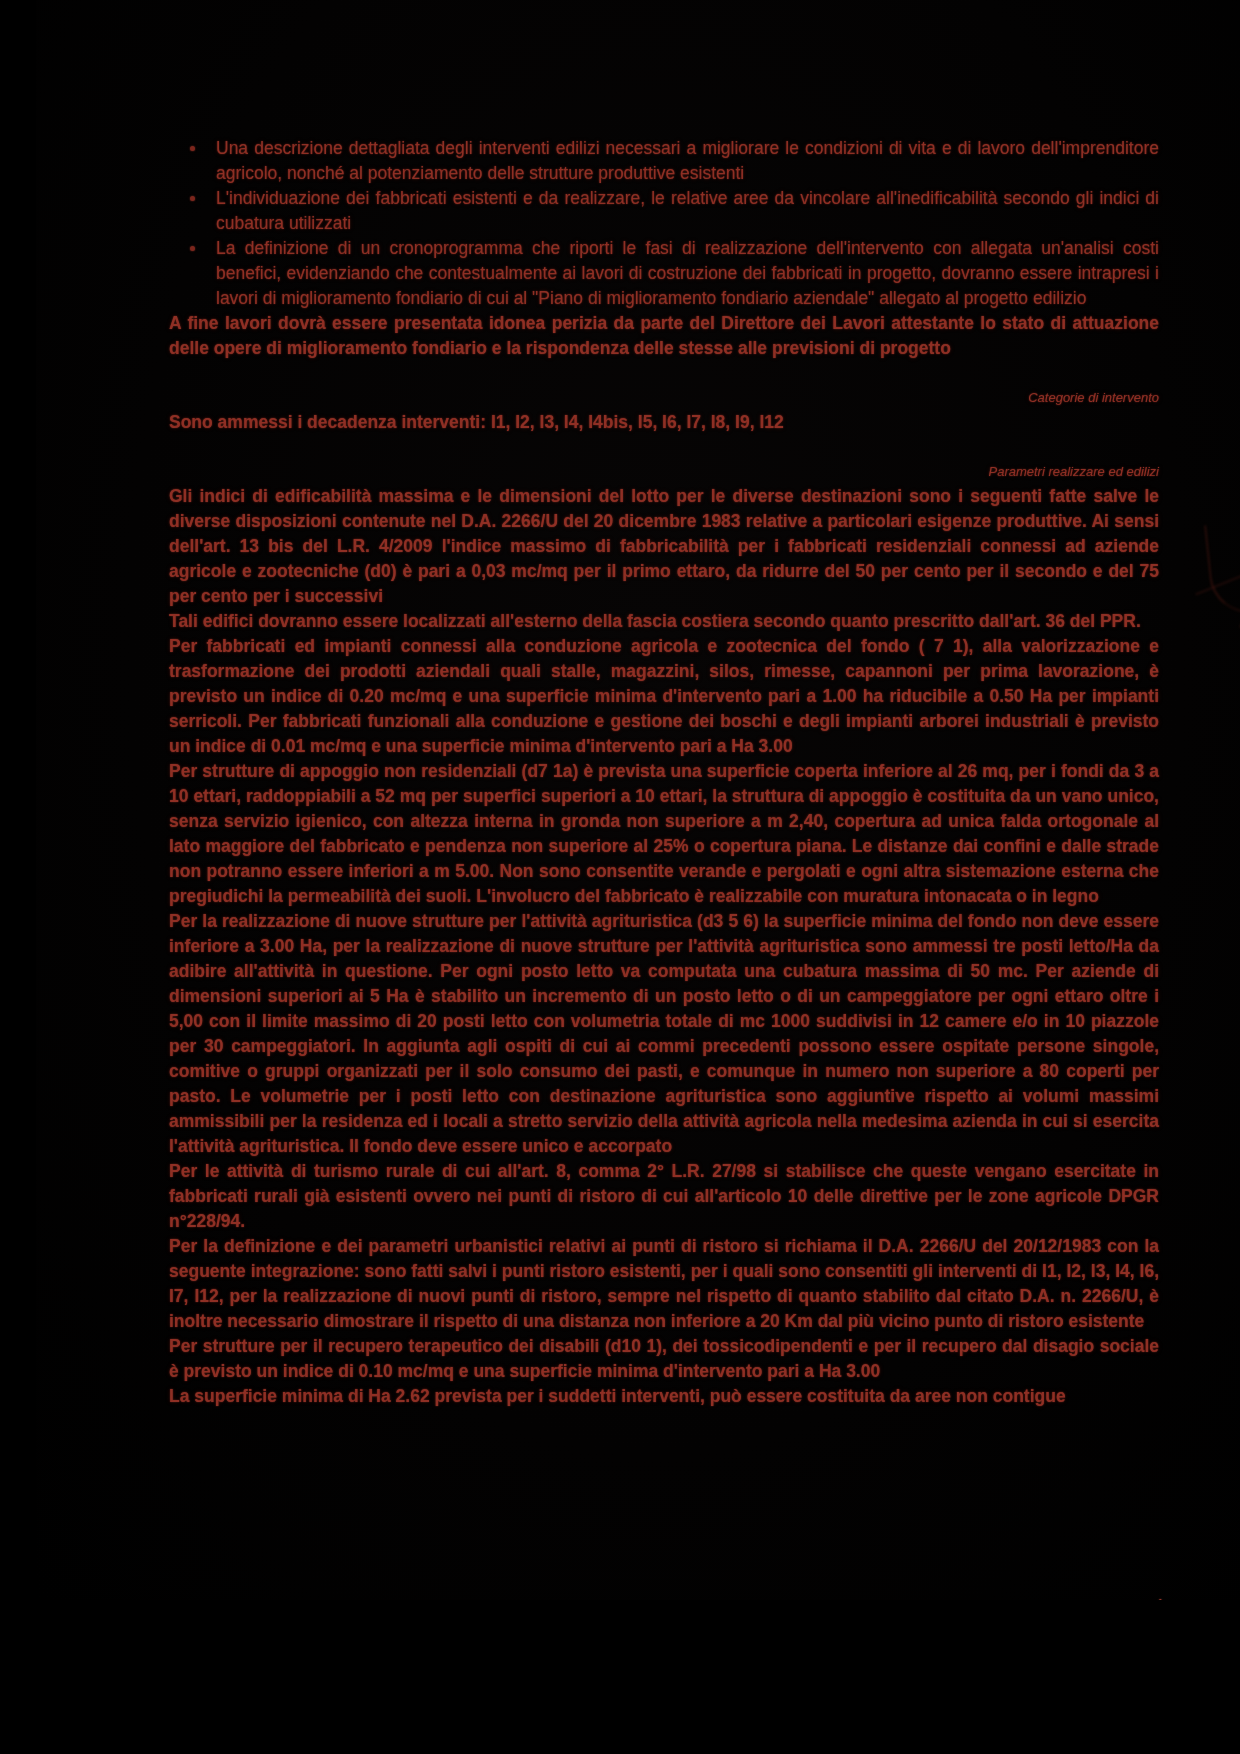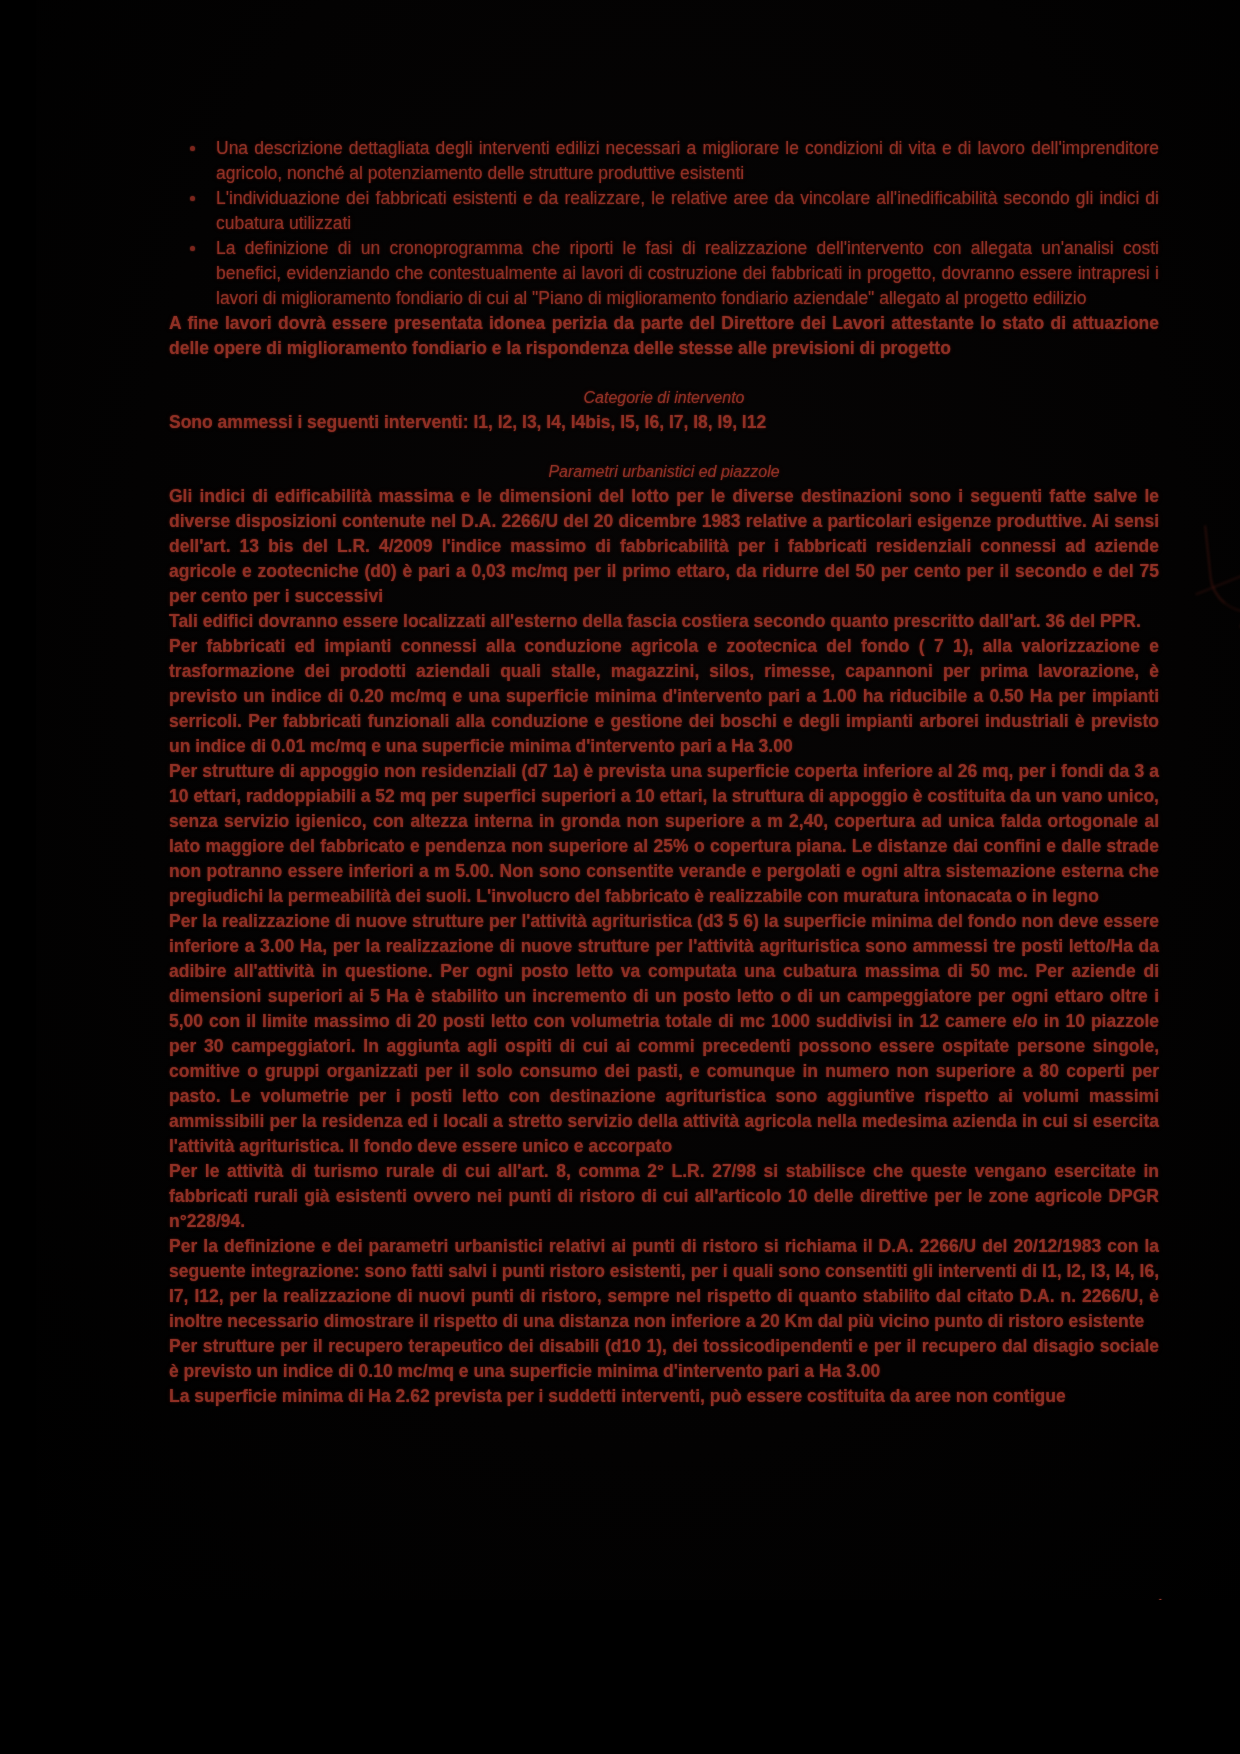--- a/index.html
+++ b/index.html
@@ -51,24 +51,24 @@
   .para {
     margin: 0;
     text-align: justify;
     font-weight: bold;
   }
   .line-gap {
     height: 24px;
   }
   .heading {
     margin: 0;
-    font-size: 16px;
+    font-size: 13px;
     font-weight: normal;
     font-style: italic;
-    text-align: center;
+    text-align: right;
   }
   .page-number {
     position: absolute;
     left: 1118px;
     top: 1596px;
     color: #93332a;
     font-size: 17px;
     text-shadow: 0 0 2px rgba(200, 80, 60, 0.5);
     filter: blur(0.3px);
   }
@@ -144,25 +144,25 @@
         <span class="marker"></span>
         <span>La definizione di un cronoprogramma che riporti le fasi di realizzazione dell'intervento con allegata un'analisi costi benefici, evidenziando che contestualmente ai lavori di costruzione dei fabbricati in progetto, dovranno essere intrapresi i lavori di miglioramento fondiario di cui al "Piano di miglioramento fondiario aziendale" allegato al progetto edilizio</span>
       </li>
     </ul>
 
     <p class="para">A fine lavori dovrà essere presentata idonea perizia da parte del Direttore dei Lavori attestante lo stato di attuazione delle opere di miglioramento fondiario e la rispondenza delle stesse alle previsioni di progetto</p>
 
     <div class="line-gap"></div>
 
     <h3 class="heading">Categorie di intervento</h3>
-    <p class="para">Sono ammessi i seguenti interventi: I1, I2, I3, I4, I4bis, I5, I6, I7, I8, I9, I12</p>
+    <p class="para">Sono ammessi i decadenza interventi: I1, I2, I3, I4, I4bis, I5, I6, I7, I8, I9, I12</p>
 
     <div class="line-gap"></div>
 
-    <h3 class="heading">Parametri urbanistici ed piazzole</h3>
+    <h3 class="heading">Parametri realizzare ed edilizi</h3>
     <p class="para">Gli indici di edificabilità massima e le dimensioni del lotto per le diverse destinazioni sono i seguenti fatte salve le diverse disposizioni contenute nel D.A. 2266/U del 20 dicembre 1983 relative a particolari esigenze produttive. Ai sensi dell'art. 13 bis del L.R. 4/2009 l'indice massimo di fabbricabilità per i fabbricati residenziali connessi ad aziende agricole e zootecniche (d0) è pari a 0,03 mc/mq per il primo ettaro, da ridurre del 50 per cento per il secondo e del 75 per cento per i successivi</p>
     <p class="para">Tali edifici dovranno essere localizzati all'esterno della fascia costiera secondo quanto prescritto dall'art. 36 del PPR.</p>
     <p class="para">Per fabbricati ed impianti connessi alla conduzione agricola e zootecnica del fondo ( 7 1), alla valorizzazione e trasformazione dei prodotti aziendali quali stalle, magazzini, silos, rimesse, capannoni per prima lavorazione, è previsto un indice di 0.20 mc/mq e una superficie minima d'intervento pari a 1.00 ha riducibile a 0.50 Ha per impianti serricoli. Per fabbricati funzionali alla conduzione e gestione dei boschi e degli impianti arborei industriali è previsto un indice di 0.01 mc/mq e una superficie minima d'intervento pari a Ha 3.00</p>
     <p class="para">Per strutture di appoggio non residenziali (d7 1a) è prevista una superficie coperta inferiore al 26 mq, per i fondi da 3 a 10 ettari, raddoppiabili a 52 mq per superfici superiori a 10 ettari, la struttura di appoggio è costituita da un vano unico, senza servizio igienico, con altezza interna in gronda non superiore a m 2,40, copertura ad unica falda ortogonale al lato maggiore del fabbricato e pendenza non superiore al 25% o copertura piana. Le distanze dai confini e dalle strade non potranno essere inferiori a m 5.00. Non sono consentite verande e pergolati e ogni altra sistemazione esterna che pregiudichi la permeabilità dei suoli. L'involucro del fabbricato è realizzabile con muratura intonacata o in legno</p>
     <p class="para">Per la realizzazione di nuove strutture per l'attività agrituristica (d3 5 6) la superficie minima del fondo non deve essere inferiore a 3.00 Ha, per la realizzazione di nuove strutture per l'attività agrituristica sono ammessi tre posti letto/Ha da adibire all'attività in questione. Per ogni posto letto va computata una cubatura massima di 50 mc. Per aziende di dimensioni superiori ai 5 Ha è stabilito un incremento di un posto letto o di un campeggiatore per ogni ettaro oltre i 5,00 con il limite massimo di 20 posti letto con volumetria totale di mc 1000 suddivisi in 12 camere e/o in 10 piazzole per 30 campeggiatori. In aggiunta agli ospiti di cui ai commi precedenti possono essere ospitate persone singole, comitive o gruppi organizzati per il solo consumo dei pasti, e comunque in numero non superiore a 80 coperti per pasto. Le volumetrie per i posti letto con destinazione agrituristica sono aggiuntive rispetto ai volumi massimi ammissibili per la residenza ed i locali a stretto servizio della attività agricola nella medesima azienda in cui si esercita l'attività agrituristica. Il fondo deve essere unico e accorpato</p>
     <p class="para">Per le attività di turismo rurale di cui all'art. 8, comma 2° L.R. 27/98 si stabilisce che queste vengano esercitate in fabbricati rurali già esistenti ovvero nei punti di ristoro di cui all'articolo 10 delle direttive per le zone agricole DPGR n°228/94.</p>
     <p class="para">Per la definizione e dei parametri urbanistici relativi ai punti di ristoro si richiama il D.A. 2266/U del 20/12/1983 con la seguente integrazione: sono fatti salvi i punti ristoro esistenti, per i quali sono consentiti gli interventi di I1, I2, I3, I4, I6, I7, I12, per la realizzazione di nuovi punti di ristoro, sempre nel rispetto di quanto stabilito dal citato D.A. n. 2266/U, è inoltre necessario dimostrare il rispetto di una distanza non inferiore a 20 Km dal più vicino punto di ristoro esistente</p>
     <p class="para">Per strutture per il recupero terapeutico dei disabili (d10 1), dei tossicodipendenti e per il recupero dal disagio sociale è previsto un indice di 0.10 mc/mq e una superficie minima d'intervento pari a Ha 3.00</p>
     <p class="para">La superficie minima di Ha 2.62 prevista per i suddetti interventi, può essere costituita da aree non contigue</p>
 

